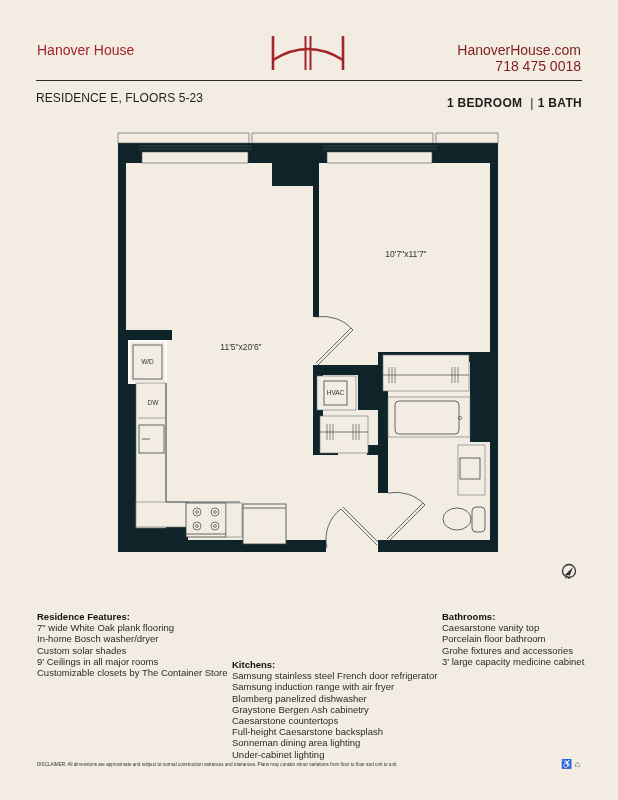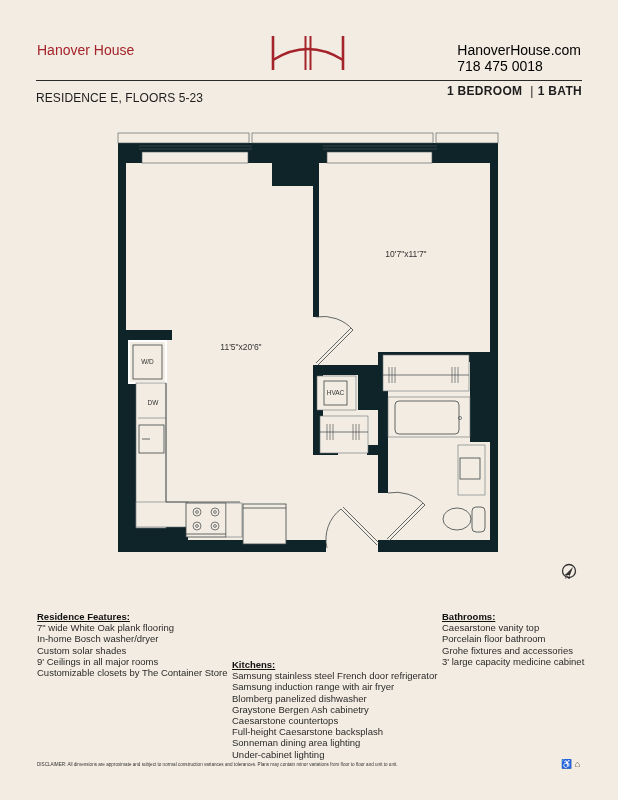--- a/index.html
+++ b/index.html
@@ -1,28 +1,28 @@
 <!DOCTYPE html>
 <html><head>
 <meta charset="utf-8">
 <style>
   html, body { margin:0; padding:0; }
   body { width:618px; height:800px; background:#f3ece2; position:relative; overflow:hidden; font-family:"Liberation Sans", sans-serif; color:#1d1d1d; }
   .hdr-left { position:absolute; left:37px; top:42px; color:#a5232a; font-size:14px; line-height:16px; }
-  .hdr-right { position:absolute; right:37px; top:42px; color:#000000; font-size:14px; line-height:16px; }
+  .hdr-right { position:absolute; right:37px; top:42px; color:#7f1d1d; font-size:14px; line-height:16px; text-align:right; }
   .logo { position:absolute; left:269px; top:35px; width:78px; height:36px; }
   .rule { position:absolute; left:36px; right:36px; top:80px; height:1px; background:#2a2a2a; }
   .residence { position:absolute; left:36px; top:91px; font-size:12px; letter-spacing:0.1px; }
-  .beds { position:absolute; right:36px; top:84px; font-size:12px; font-weight:bold; letter-spacing:0.3px; }
+  .beds { position:absolute; right:36px; top:96px; font-size:12px; font-weight:bold; letter-spacing:0.3px; }
   .beds .sep { font-weight:normal; margin:0 4px 0 8px; }
   .plan { position:absolute; left:0; top:0; width:618px; height:600px; }
   .compass { position:absolute; left:559px; top:556px; width:20px; height:30px; }
   .compass-n { position:absolute; left:565px; top:573px; font-size:7px; }
   .features { position:absolute; top:611px; font-size:9.5px; line-height:11.2px; color:#2a2a2a; }
-  .features .title { font-weight:bold; color:#111;text-decoration:underline; }
+  .features .title { font-weight:bold; color:#111; }
   .col1 { left:37px; } .col2 { left:232px;margin-top:48px; } .col3 { left:442px; }
   .disclaimer { position:absolute; left:37px; top:762px; font-size:4.6px; color:#333; white-space:nowrap; }
   .access { position:absolute; left:561px; top:759px; font-size:9px; color:#333; }
 </style>
 </head>
 <body>
 
 <div class="hdr-left">
   <div>Hanover House</div>
 </div>

